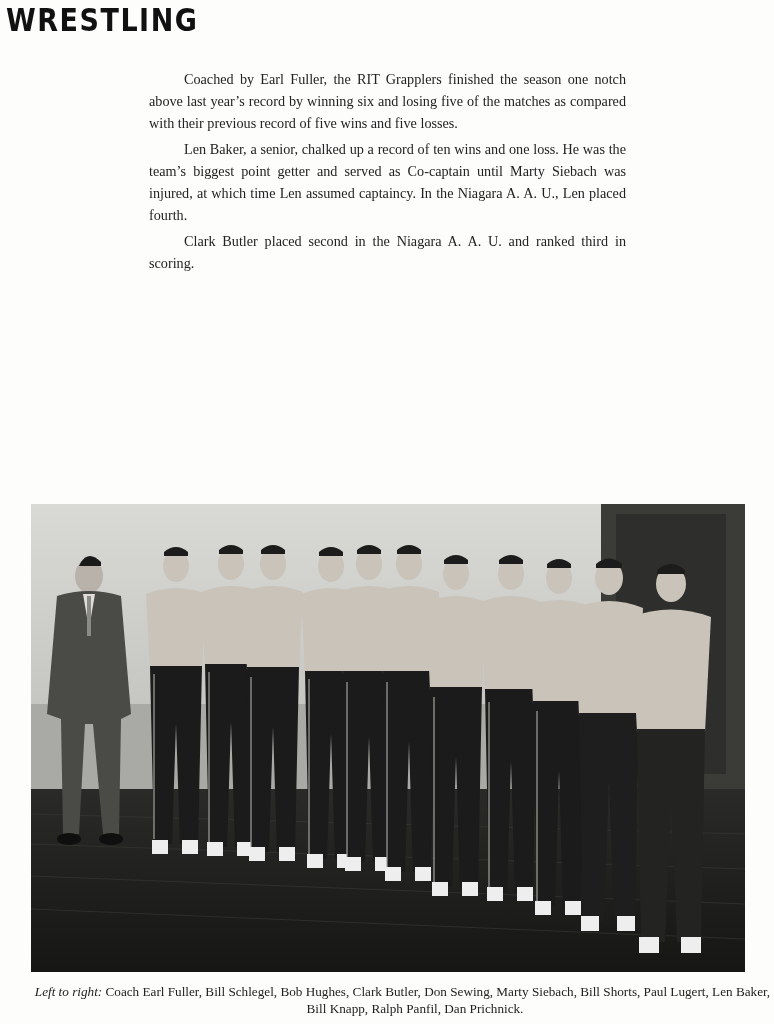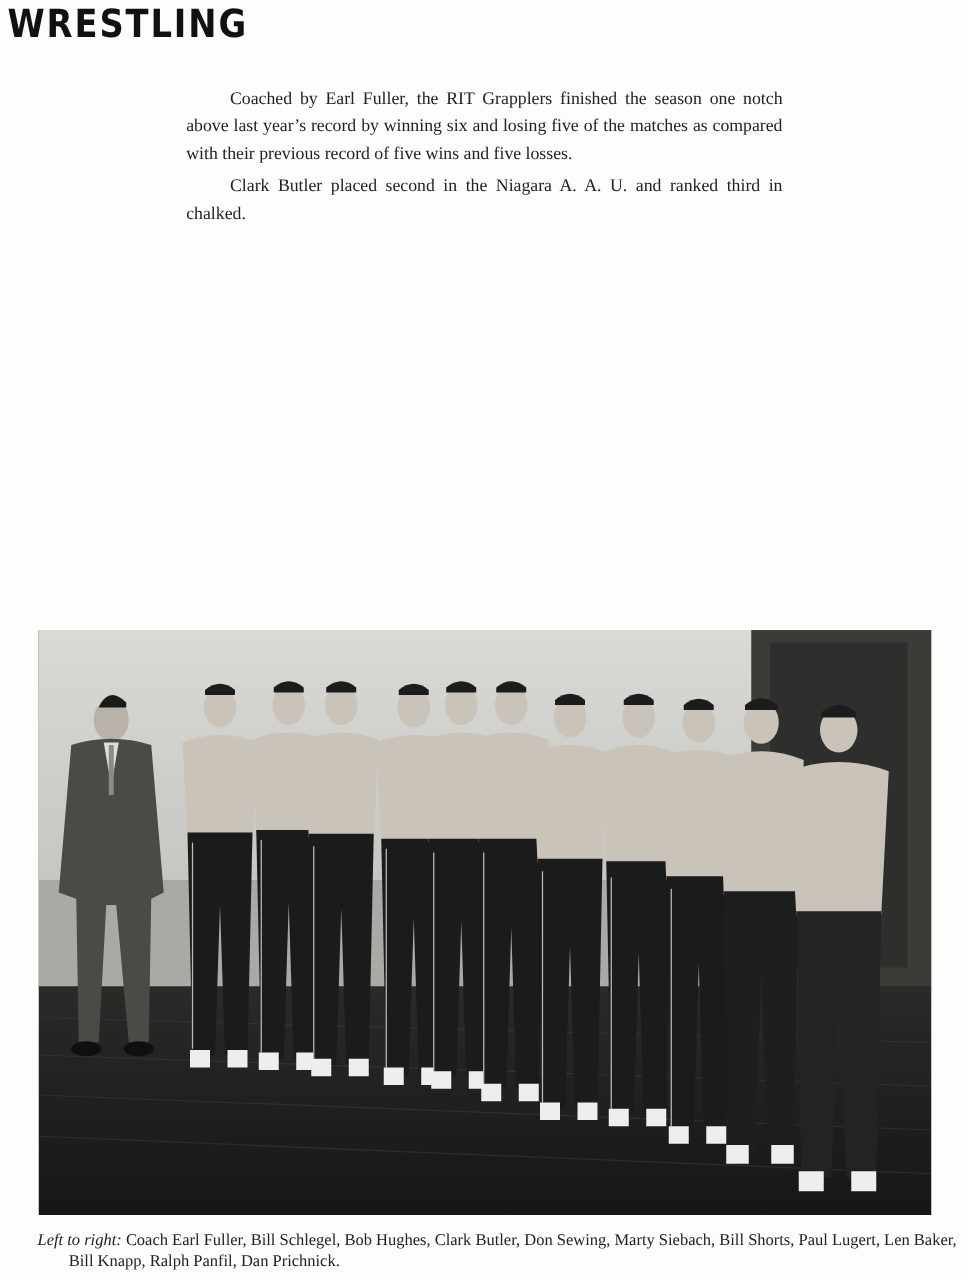--- a/index.html
+++ b/index.html
@@ -23,32 +23,33 @@
   }
   .article p { margin: 0 0 4px 0; text-indent: 35px; font-family: Liberation Serif, serif; }
   .photo {
     position: absolute; left: 31px; top: 504px; width: 714px; height: 468px;
     background: #222; overflow: hidden;
   }
   .photo svg { display: block; }
   .caption {
     position: absolute; left: 30px; top: 983px; width: 720px;
     font-size: 13.2px; line-height: 17px; color: #222;
-    padding-left: 25px; text-indent: -25px;
+    padding-left: 25px; text-indent: -25px; text-align: center;
   }
   .caption .lead { font-style: italic; }
 </style>
 </head>
 <body>
 
 <div class="page-title">WRESTLING</div>
 
 <div class="article">
   <p>Coached by Earl Fuller, the RIT Grapplers finished the season one notch above last year’s record by winning six and losing five of the matches as compared with their previous record of five wins and five losses.</p>
-  <p>Clark Butler placed second in the Niagara A. A. U. and ranked third in chalked.</p>
+  <p>Len Baker, a senior, chalked up a record of ten wins and one loss. He was the team’s biggest point getter and served as Co-captain until Marty Siebach was injured, at which time Len assumed captaincy. In the Niagara A. A. U., Len placed fourth.</p>
+  <p>Clark Butler placed second in the Niagara A. A. U. and ranked third in scoring.</p>
 </div>
 
 <div class="photo" title="Black-and-white team photograph: a coach in a suit and eleven shirtless wrestlers in dark tights standing in a diagonal line on a wooden floor">
   <svg width="714" height="468" viewBox="0 0 714 468" xmlns="http://www.w3.org/2000/svg">
     <defs>
       <linearGradient id="wall" x1="0" y1="0" x2="0" y2="1">
         <stop offset="0" stop-color="#d9d9d6"></stop>
         <stop offset="1" stop-color="#bdbdb9"></stop>
       </linearGradient>
       <linearGradient id="floor" x1="0" y1="0" x2="0" y2="1">

